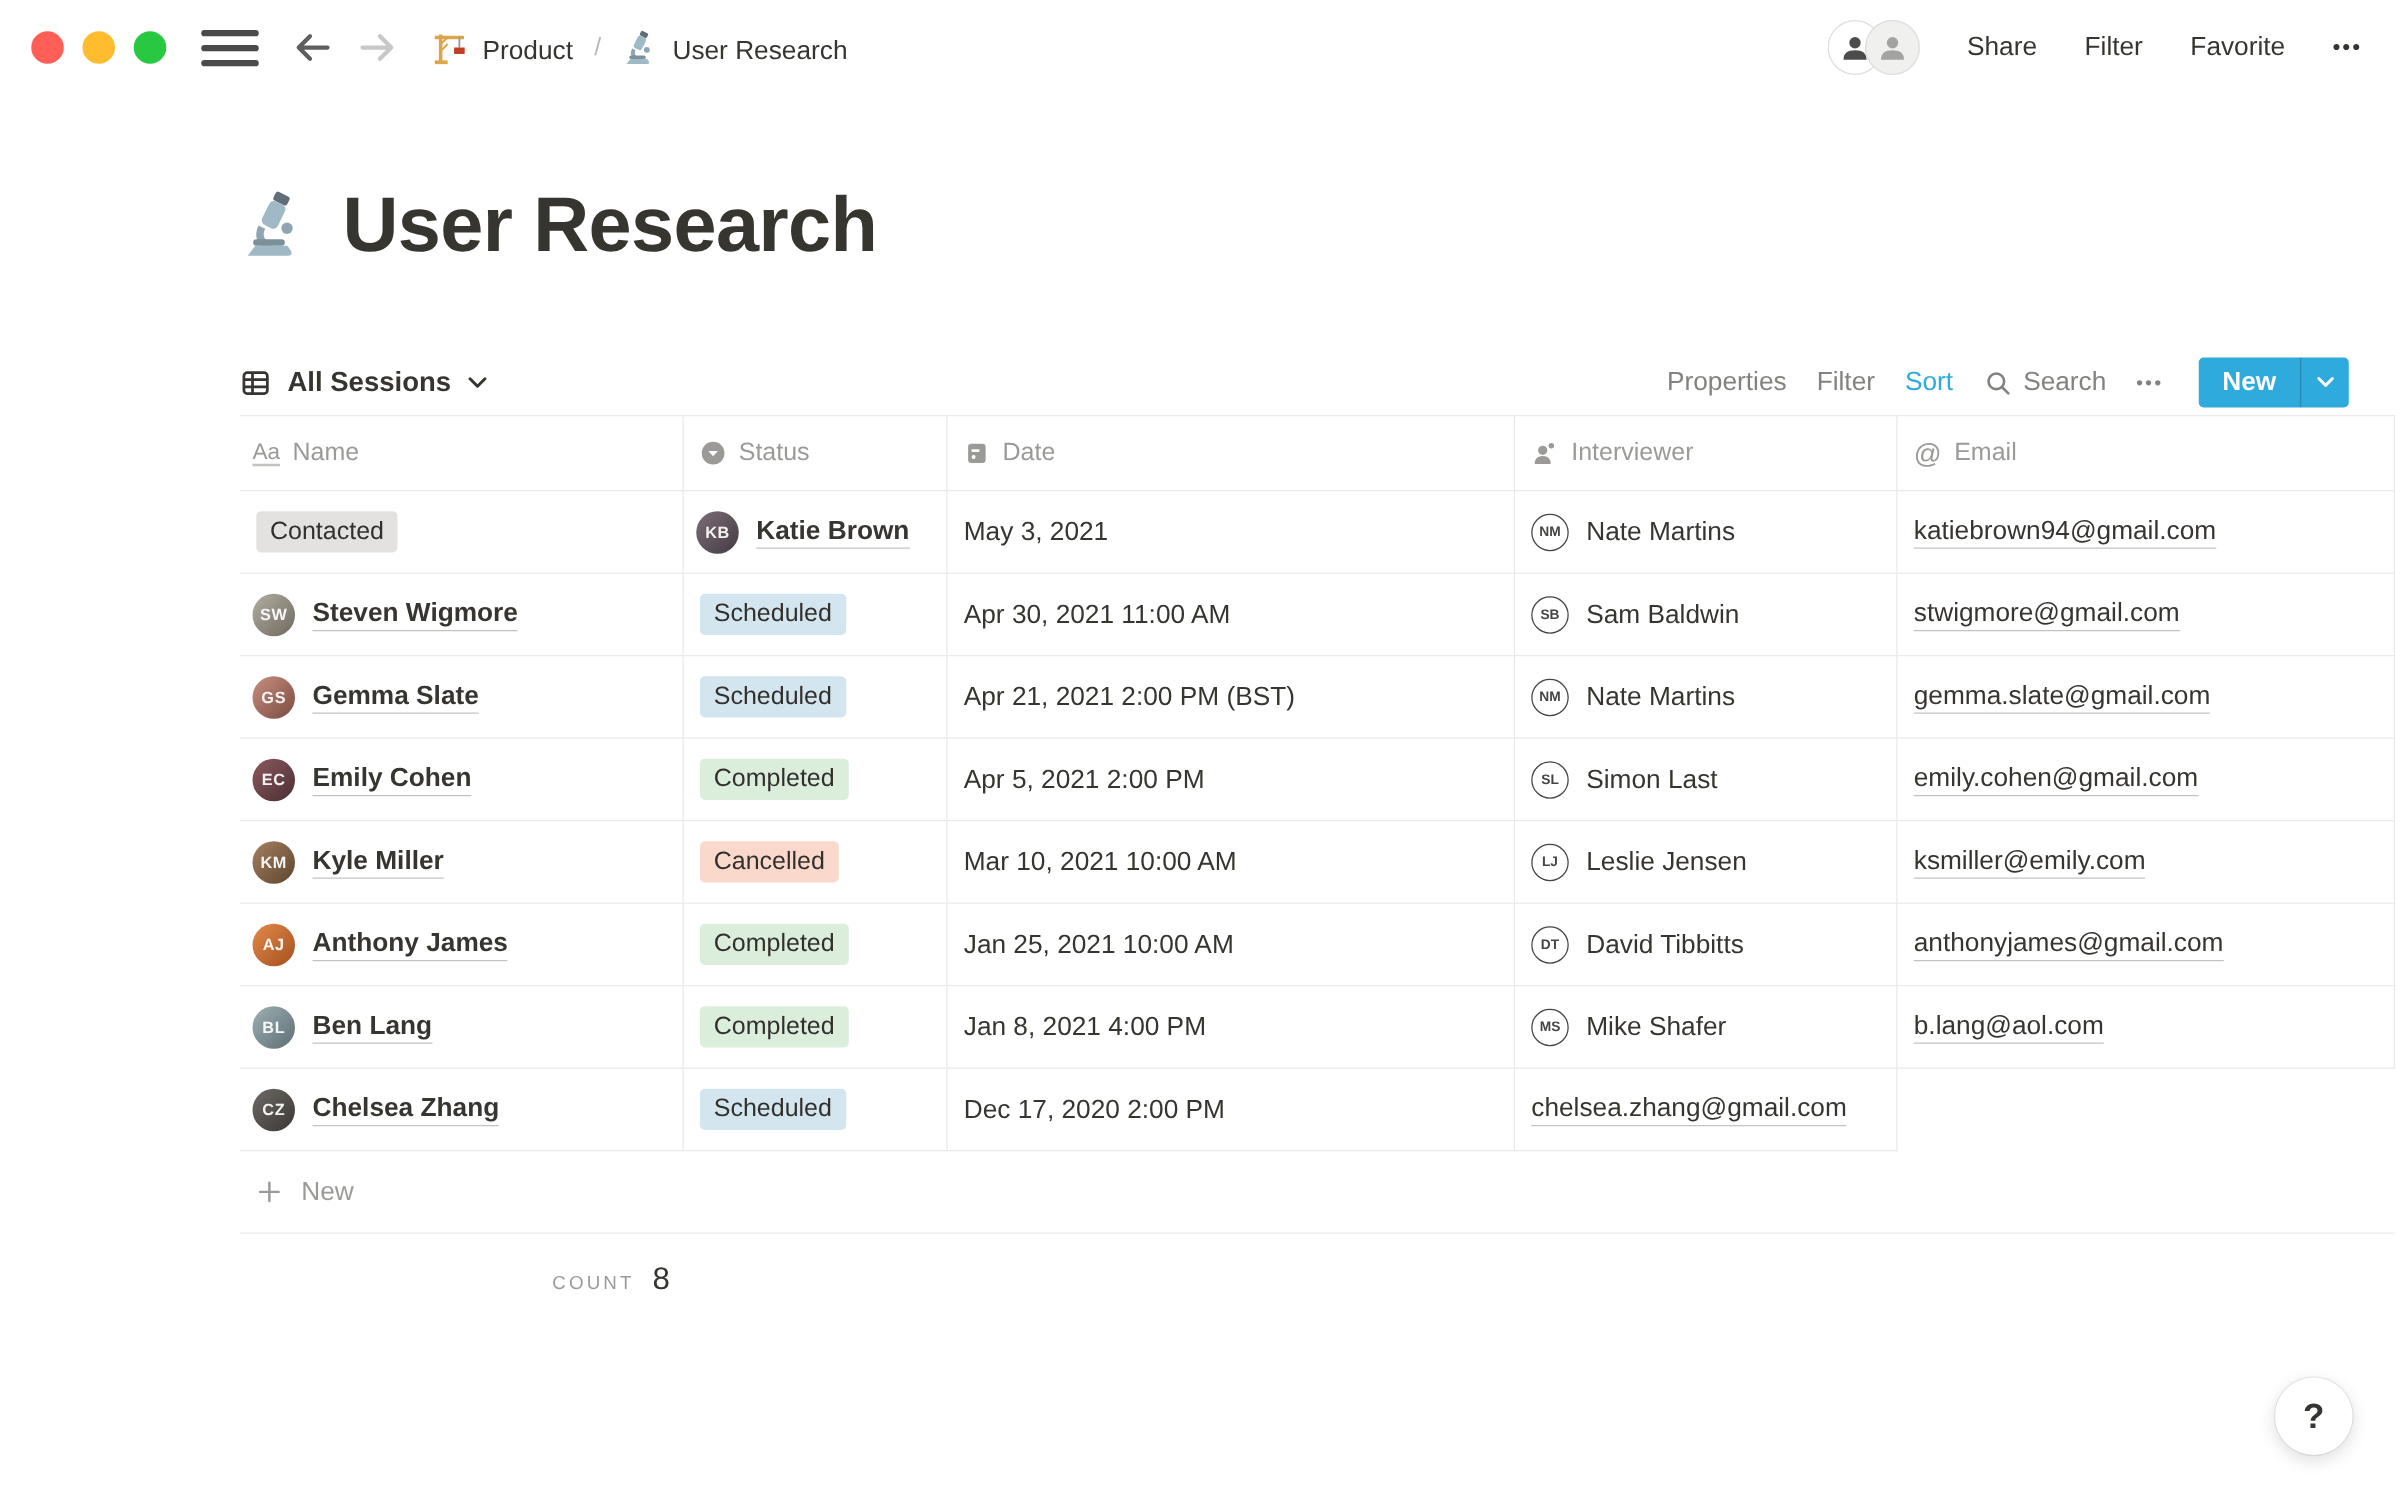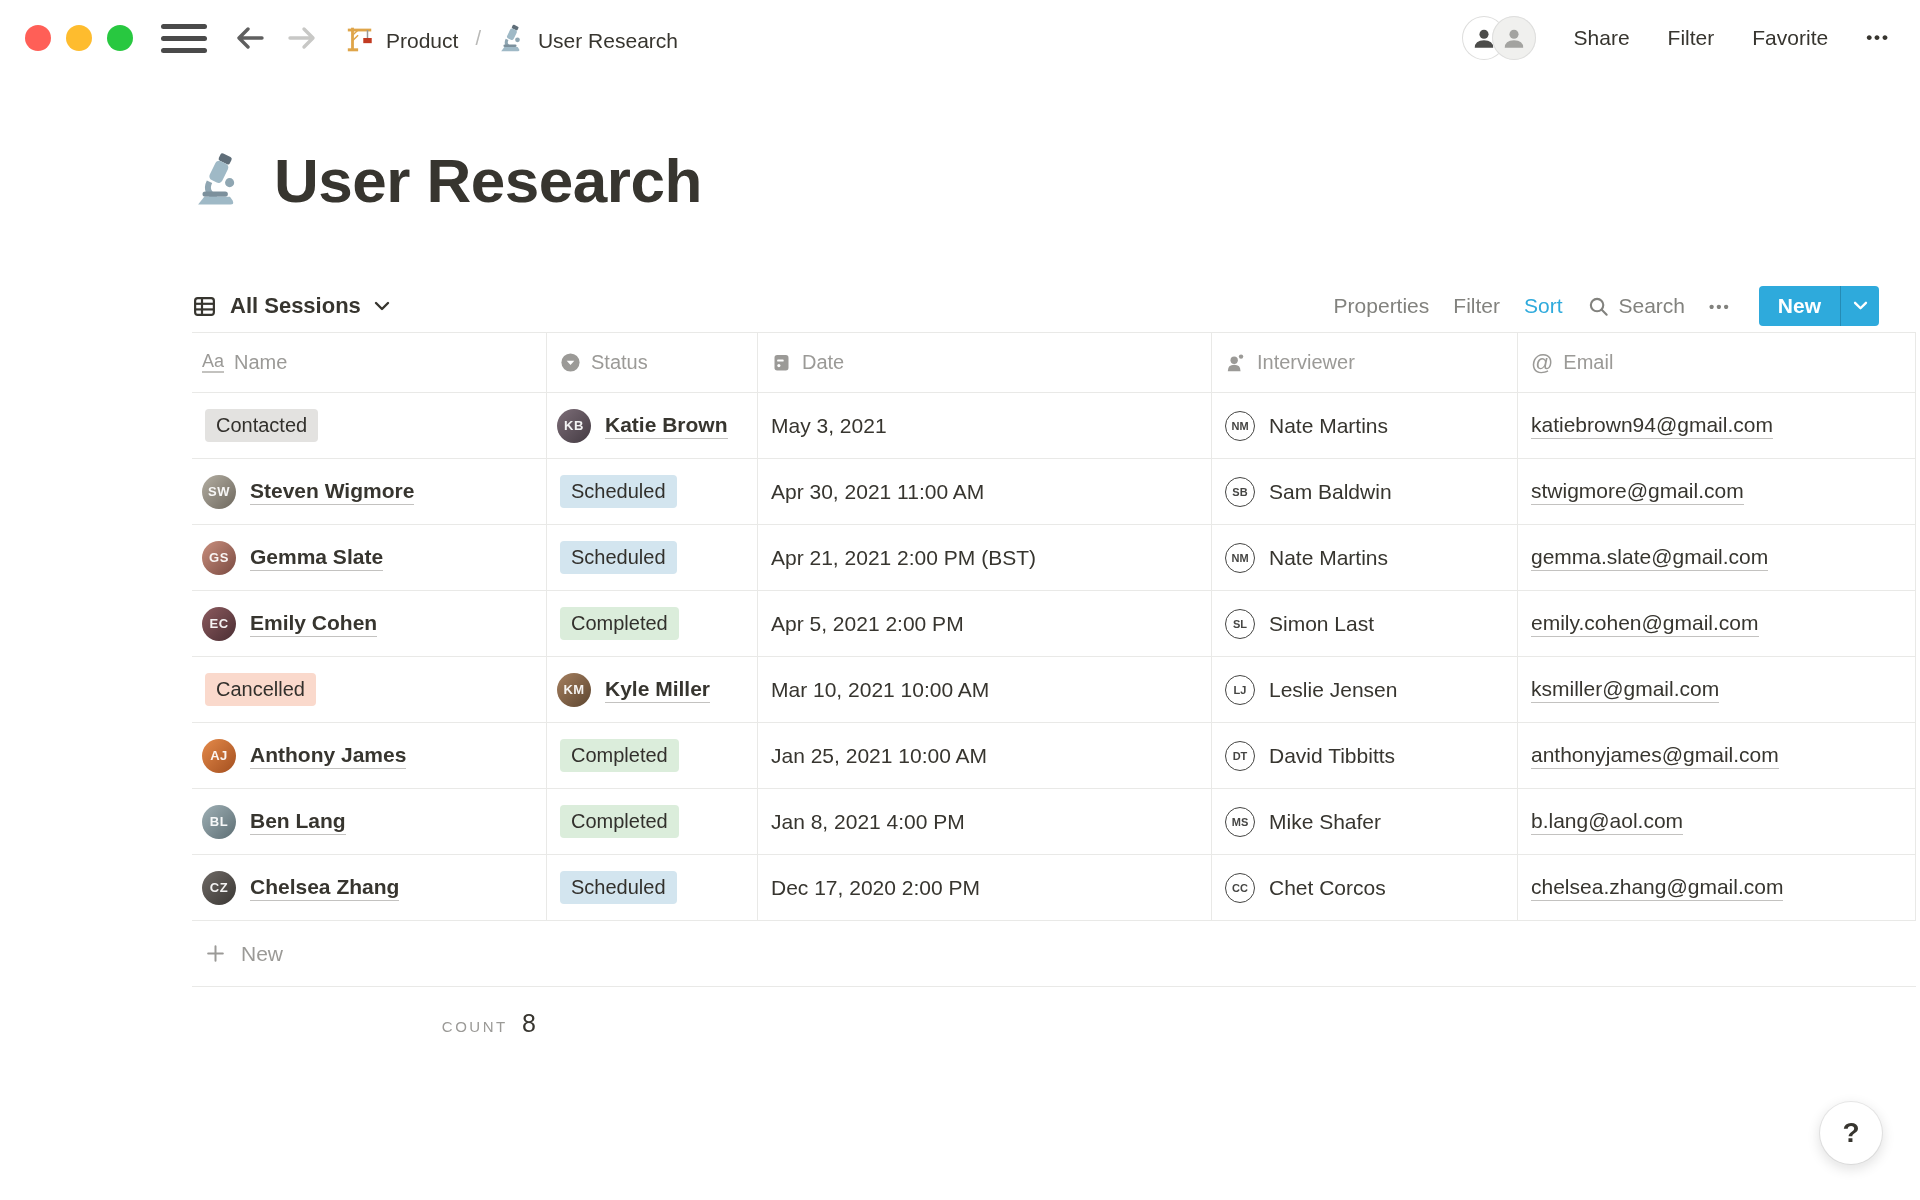--- a/index.html
+++ b/index.html
@@ -303,36 +303,36 @@
     <div class="cell">
       <span class="iv-avatar">SL</span>
       <span>Simon Last</span>
     </div>
     <div class="cell">
         <span class="email-text">emily.cohen@gmail.com</span>
       </div>
   </div>
 
   <div class="trow">
-    <div class="cell">
-      <span class="badge" style="background:#FAD9CC">Cancelled</span>
-    </div>
     <div class="cell name-cell">
       <span class="avatar" style="background:linear-gradient(135deg,#a57f5f,#5d4630)">KM</span>
       <span class="name-text">Kyle Miller</span>
     </div>
     <div class="cell">
+      <span class="badge" style="background:#FAD9CC">Cancelled</span>
+    </div>
+    <div class="cell">
         <span>Mar 10, 2021 10:00 AM</span>
       </div>
     <div class="cell">
       <span class="iv-avatar">LJ</span>
       <span>Leslie Jensen</span>
     </div>
     <div class="cell">
-        <span class="email-text">ksmiller@gmail.com</span>
+        <span class="email-text">ksmiller@emily.com</span>
       </div>
   </div>
 
   <div class="trow">
     <div class="cell name-cell">
       <span class="avatar" style="background:linear-gradient(135deg,#e58a4a,#a34f1f)">AJ</span>
       <span class="name-text">Anthony James</span>
     </div>
     <div class="cell">
       <span class="badge" style="background:#DBEDDB">Completed</span>
@@ -373,24 +373,20 @@
     <div class="cell name-cell">
       <span class="avatar" style="background:linear-gradient(135deg,#6f6a66,#3a3734)">CZ</span>
       <span class="name-text">Chelsea Zhang</span>
     </div>
     <div class="cell">
       <span class="badge" style="background:#D3E5EF">Scheduled</span>
     </div>
     <div class="cell">
         <span>Dec 17, 2020 2:00 PM</span>
       </div>
-    <div class="cell">
-      <span class="iv-avatar">CC</span>
-      <span>Chet Corcos</span>
-    </div>
     <div class="cell">
         <span class="email-text">chelsea.zhang@gmail.com</span>
       </div>
   </div>
 
 </div>
 
 <div class="new-row">
   <svg width="21" height="21" viewBox="0 0 20 20">
     <path d="M10 3 V17 M3 10 H17" stroke="#9B9A97" stroke-width="1.9" stroke-linecap="round"></path>

